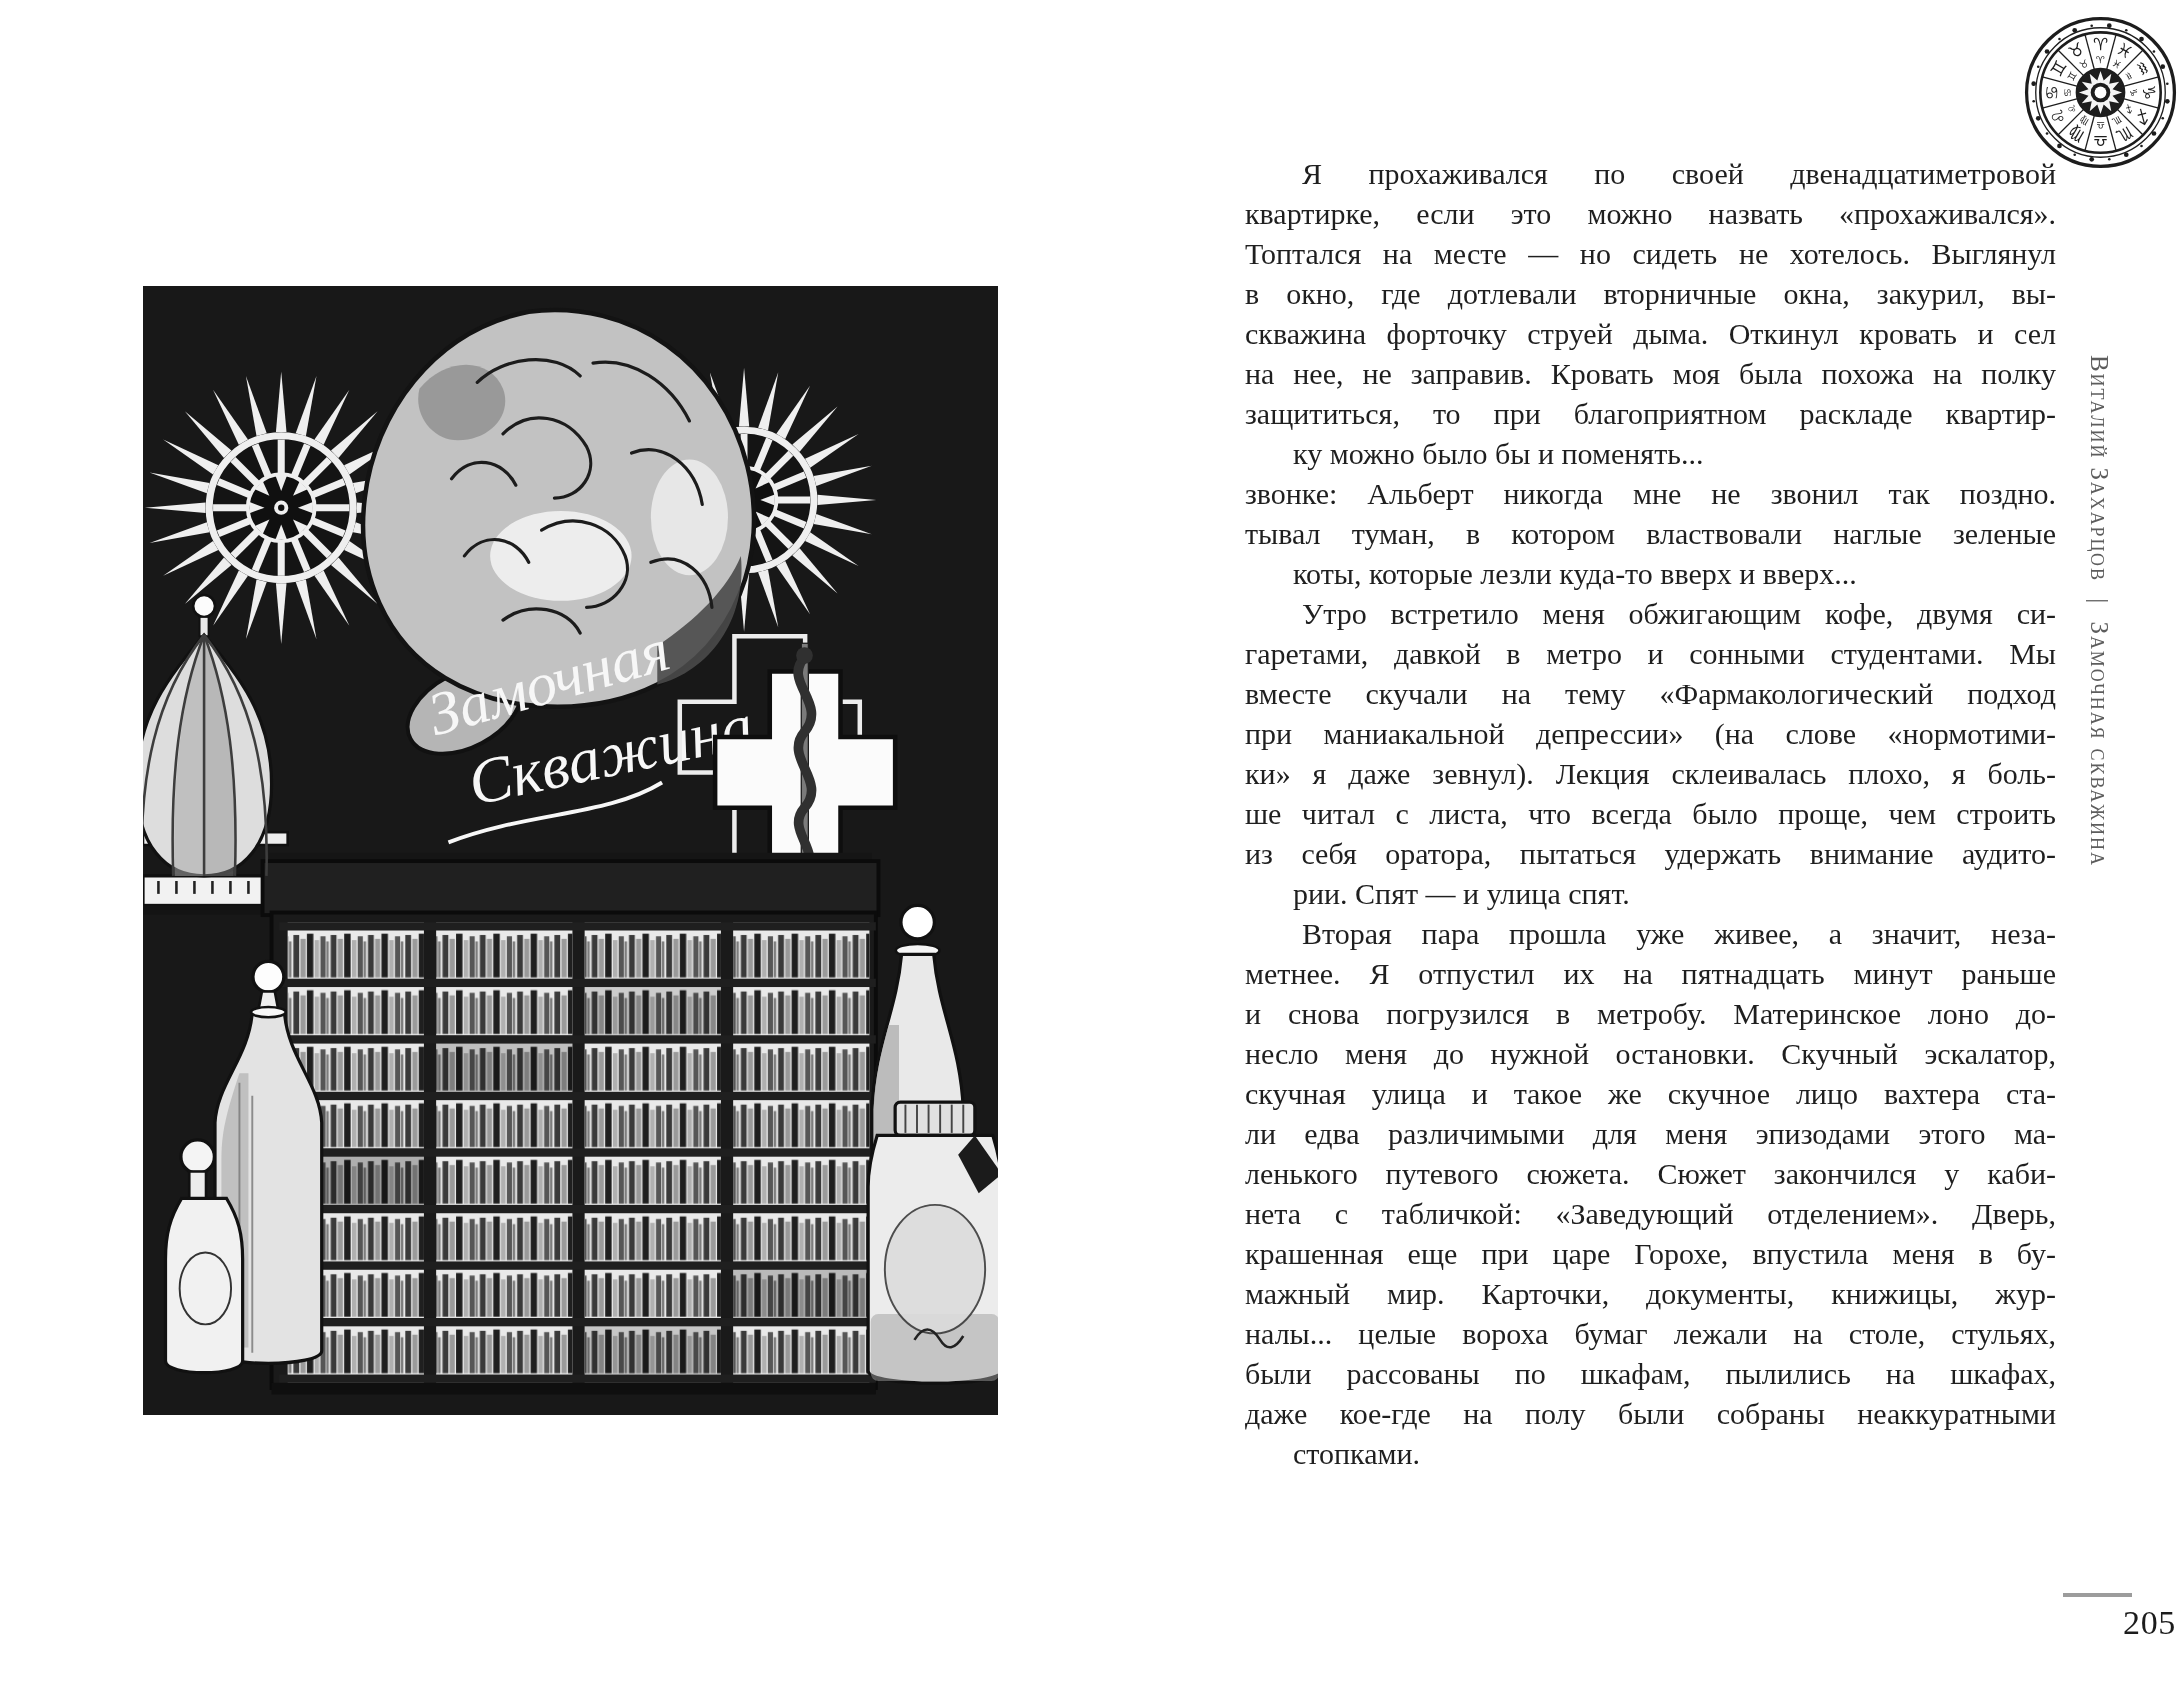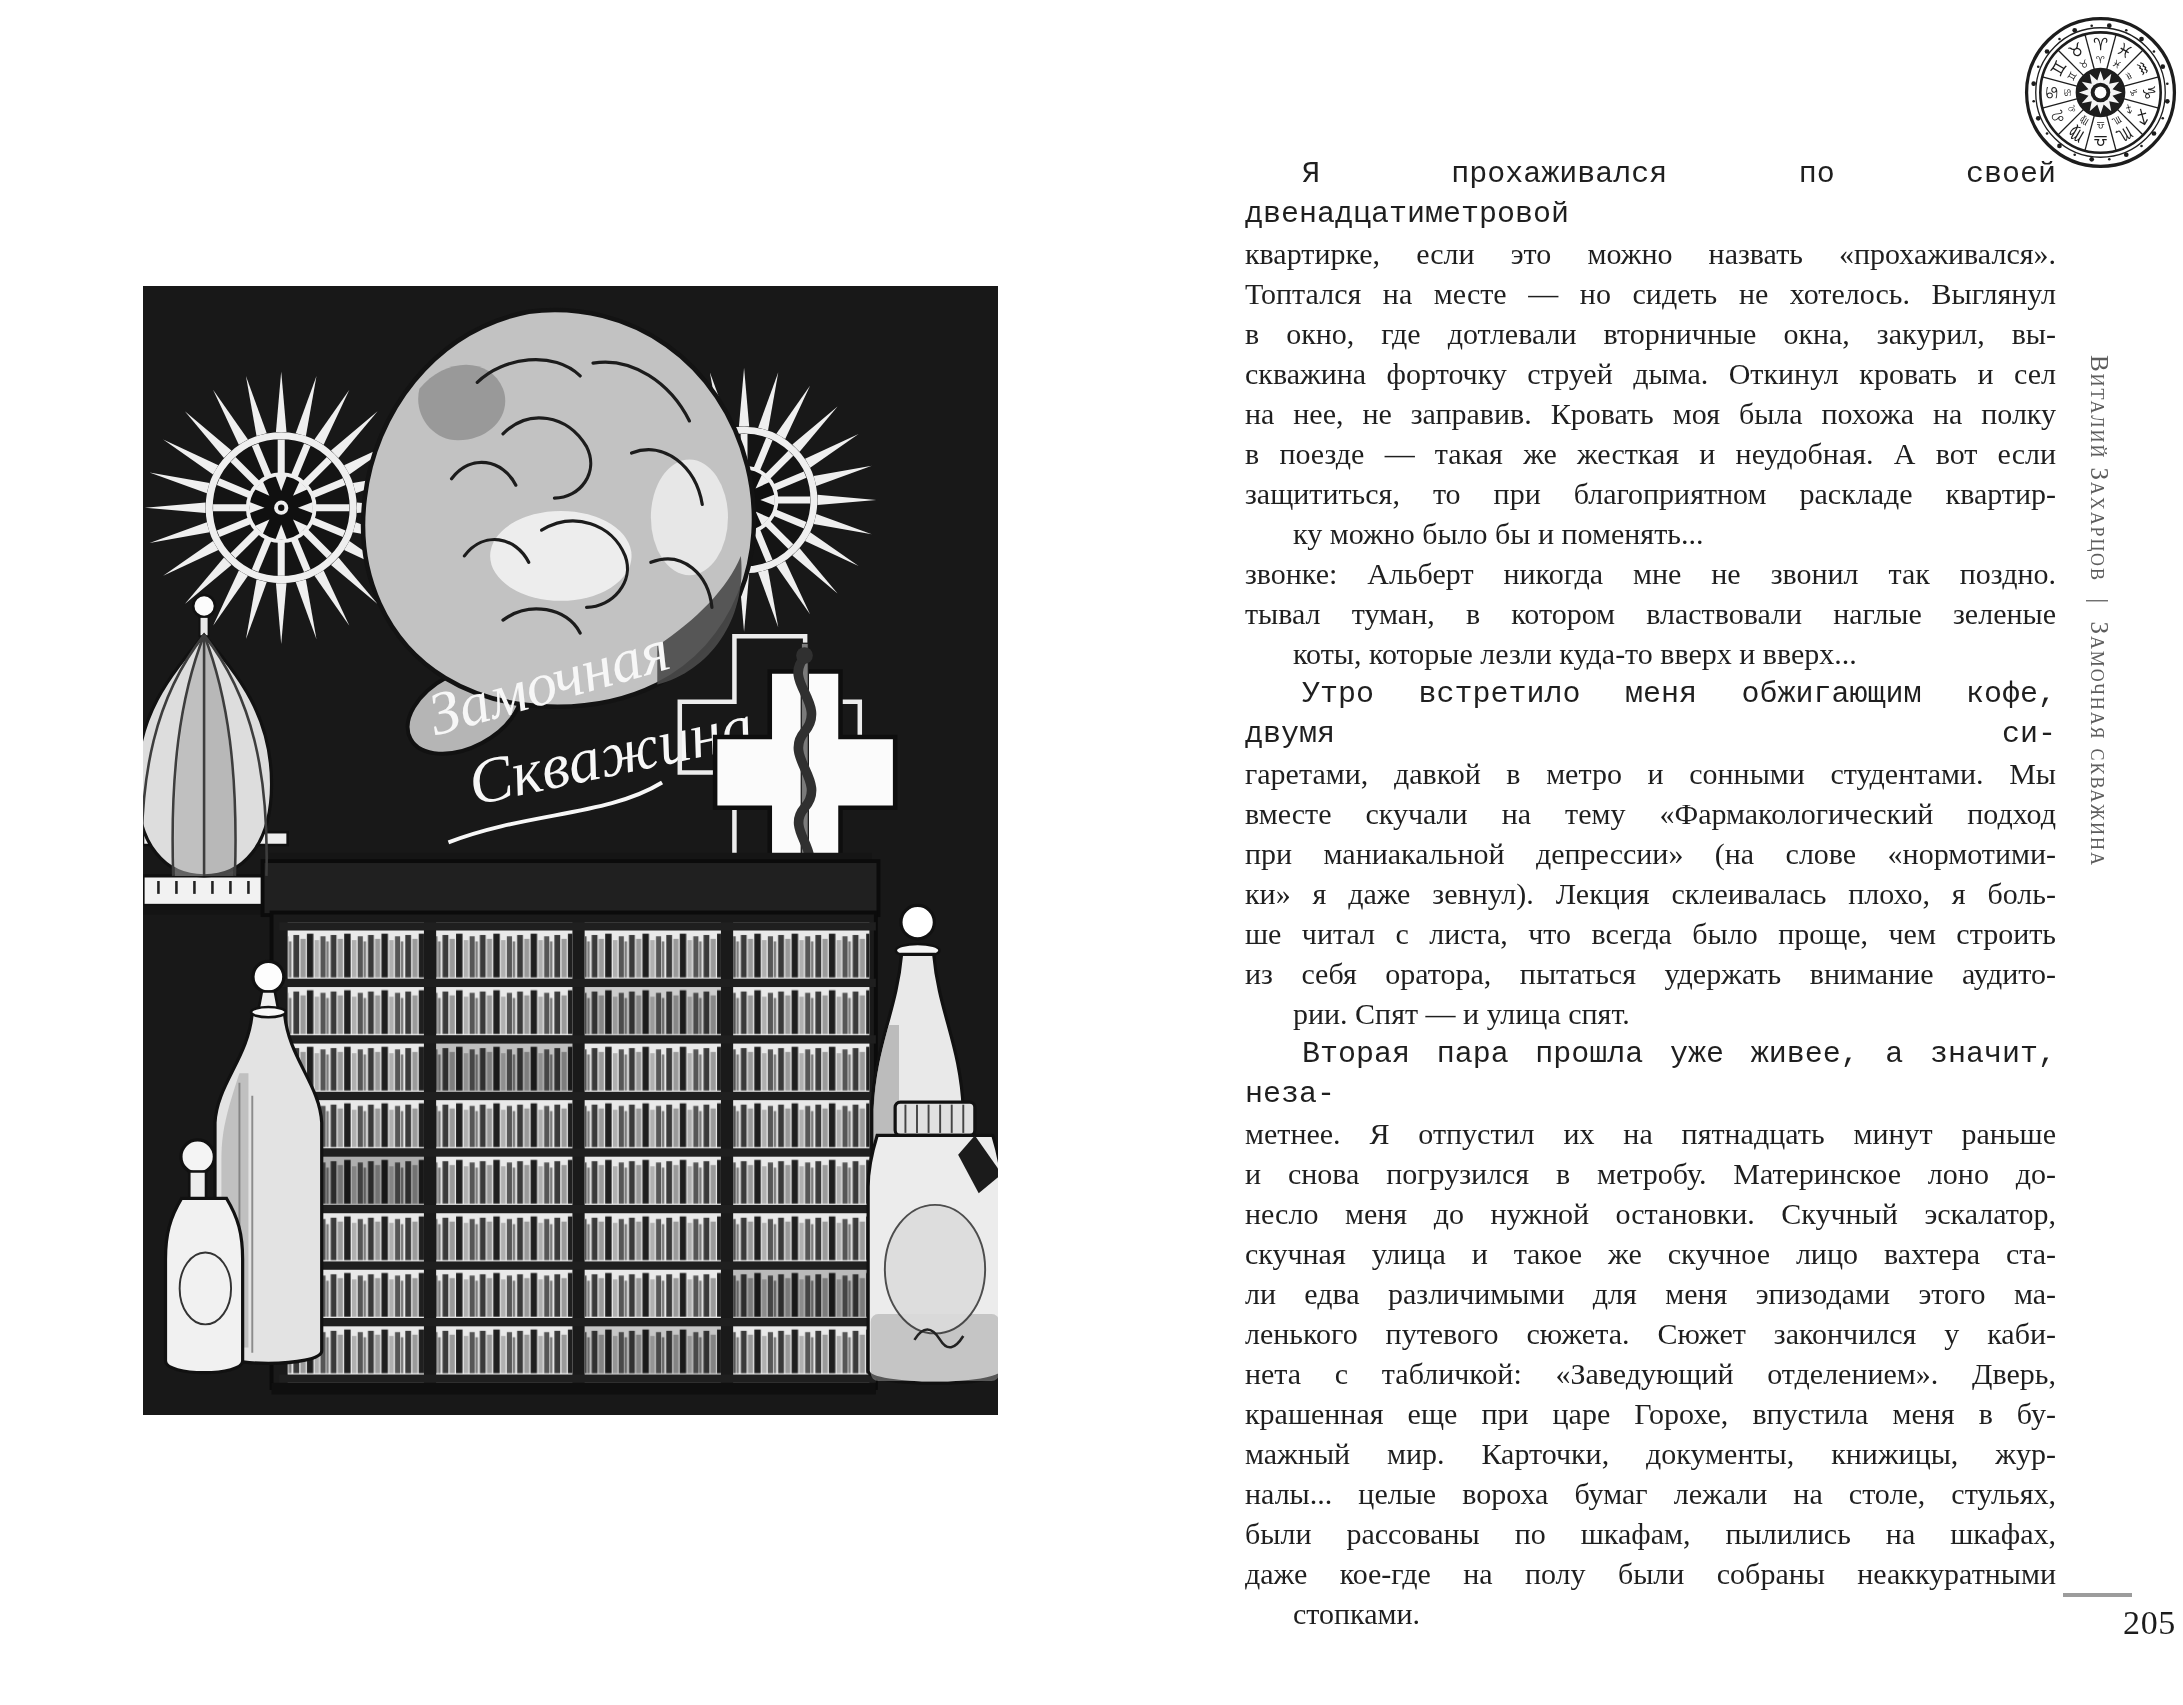--- a/index.html
+++ b/index.html
@@ -6,21 +6,21 @@
   .spread{position:relative;width:2183px;height:1706px;background:#fff;font-family:"Liberation Serif",serif;}
   .page{position:absolute;top:0;height:1706px;}
   #left-page{left:0;width:1091px;}
   #right-page{left:1091px;width:1092px;}
   .illustration{position:absolute;left:143px;top:286px;width:855px;height:1129px;}
   .ill-svg{width:100%;height:100%;display:block;}
   .ill-svg text{font-family:"Liberation Serif",serif;}
   .textcol{position:absolute;left:154px;top:154px;width:811px;color:#1f1f1f;}
   .line{font-size:30px;line-height:40px;text-align:justify;text-align-last:justify;white-space:normal;}
   .line.last{text-align-last:left;margin-left:48px;}
-  .line.indent{text-indent:57px;font-family:Liberation Mono, monospace;}
+  .line.indent{text-indent:57px;}
   .sidebar-vert{position:absolute;left:994px;top:355px;writing-mode:vertical-rl;
     font-size:25px;letter-spacing:1.9px;color:#5d5d5d;font-variant:small-caps;white-space:nowrap;}
   .zodiac{position:absolute;left:931px;top:14px;width:157px;height:157px;}
   .zodiac svg{width:100%;height:100%;display:block;}
   .zodiac text{font-family:"DejaVu Sans",sans-serif;}
   .footer-rule{position:absolute;left:972px;top:1593px;width:69px;height:3.9px;background:#9c9c9c;}
   .page-number{position:absolute;left:994px;top:1604px;width:129px;text-align:center;
     font-size:34px;color:#1c1c1c;letter-spacing:0.6px;}
 </style>
 </head>
@@ -372,21 +372,20 @@
       </svg>
     </div>
 
     <div class="textcol">
       <div class="line indent">Я прохаживался по своей двенадцатиметровой</div>
       <div class="line">квартирке, если это можно назвать «прохаживался».</div>
       <div class="line">Топтался на месте — но сидеть не хотелось. Выглянул</div>
       <div class="line">в окно, где дотлевали вторничные окна, закурил, вы-</div>
       <div class="line">скважина форточку струей дыма. Откинул кровать и сел</div>
       <div class="line">на нее, не заправив. Кровать моя была похожа на полку</div>
-      <div class="line">в поезде — такая же жесткая и неудобная. А вот если</div>
       <div class="line">защититься, то при благоприятном раскладе квартир-</div>
       <div class="line last">ку можно было бы и поменять...</div>
 
       <div class="line">звонке: Альберт никогда мне не звонил так поздно.</div>
       <div class="line">тывал туман, в котором властвовали наглые зеленые</div>
       <div class="line last">коты, которые лезли куда-то вверх и вверх...</div>
 
       <div class="line indent">Утро встретило меня обжигающим кофе, двумя си-</div>
       <div class="line">гаретами, давкой в метро и сонными студентами. Мы</div>
       <div class="line">вместе скучали на тему «Фармакологический подход</div>

